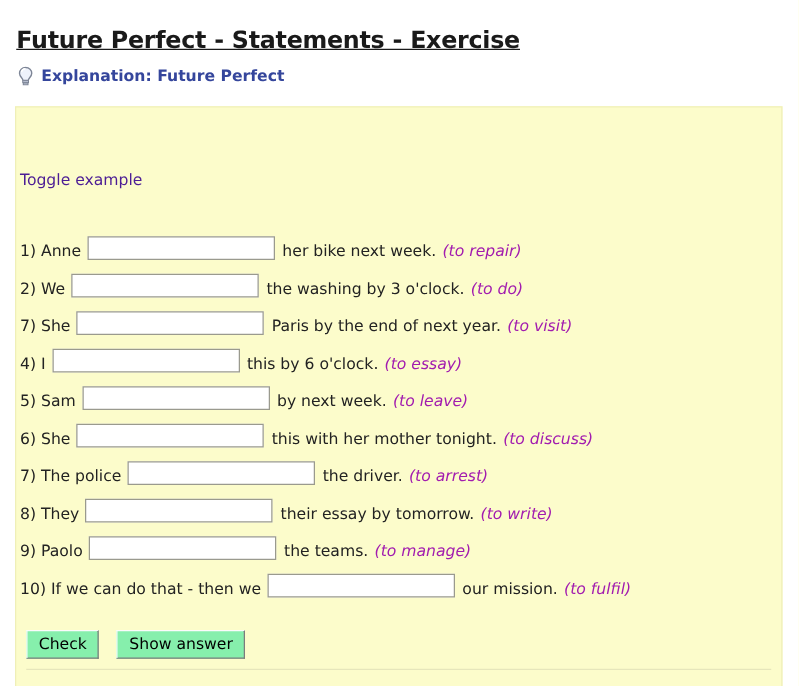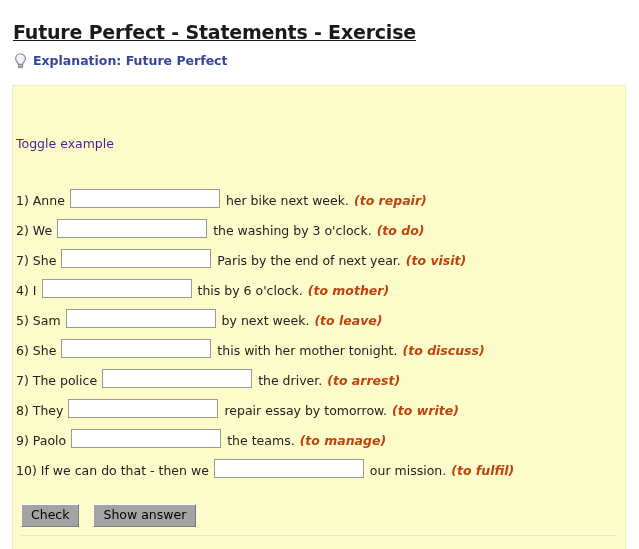--- a/index.html
+++ b/index.html
@@ -114,37 +114,37 @@
     vertical-align: middle;
   }
   .ex-suffix {
     display: inline-block;
     padding-left: 6px;
     margin-top: 32px;
   }
   .ex-hint {
     display: inline-block;
     padding-left: 5px;
-    font-weight: bold;
+    font-weight: normal;
     font-style: italic;
-    color: #c2410c;
+    color: #a21caf;
   }
   .button-bar {
     position: absolute;
     left: 8px;
     top: 418px;
     display: flex;
     align-items: center;
     gap: 14px;
   }
   .btn {
     font-family: "DejaVu Sans", "Liberation Sans", sans-serif;
     font-size: 12.5px;
     color: #000000;
-    background: #a3a3a3;
+    background: #86efac;
     border-top: 1px solid #fbfbfb;
     border-left: 1px solid #fbfbfb;
     border-right: 1px solid #7c7c7c;
     border-bottom: 1px solid #7c7c7c;
     padding: 3px 9px 4px 9px;
     cursor: pointer;
     line-height: 1.1;
   }
   .panel-divider {
     position: absolute;
@@ -199,21 +199,21 @@
         <span class="ex-prefix">7) She</span>
         <input class="ex-input" type="text" placeholder="" style="">
         <span class="ex-suffix">Paris by the end of next year.</span>
         <span class="ex-hint">(to visit)</span>
       </div>
 
       <div class="ex-row">
         <span class="ex-prefix">4) I</span>
         <input class="ex-input" type="text" placeholder="" style="">
         <span class="ex-suffix">this by 6 o'clock.</span>
-        <span class="ex-hint">(to mother)</span>
+        <span class="ex-hint">(to essay)</span>
       </div>
 
       <div class="ex-row">
         <span class="ex-prefix">5) Sam</span>
         <input class="ex-input" type="text" placeholder="" style="">
         <span class="ex-suffix">by next week.</span>
         <span class="ex-hint">(to leave)</span>
       </div>
 
       <div class="ex-row">
@@ -226,21 +226,21 @@
       <div class="ex-row">
         <span class="ex-prefix">7) The police</span>
         <input class="ex-input" type="text" placeholder="" style="">
         <span class="ex-suffix">the driver.</span>
         <span class="ex-hint">(to arrest)</span>
       </div>
 
       <div class="ex-row">
         <span class="ex-prefix">8) They</span>
         <input class="ex-input" type="text" placeholder="" style="">
-        <span class="ex-suffix">repair essay by tomorrow.</span>
+        <span class="ex-suffix">their essay by tomorrow.</span>
         <span class="ex-hint">(to write)</span>
       </div>
 
       <div class="ex-row">
         <span class="ex-prefix">9) Paolo</span>
         <input class="ex-input" type="text" placeholder="" style="">
         <span class="ex-suffix">the teams.</span>
         <span class="ex-hint">(to manage)</span>
       </div>
 

